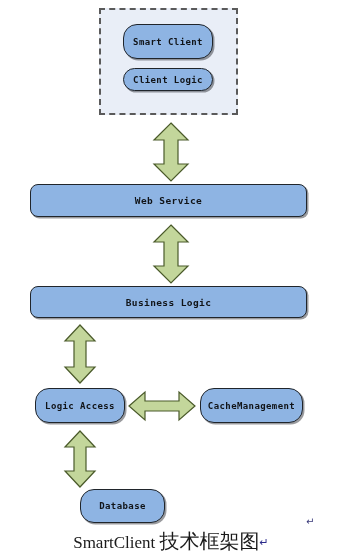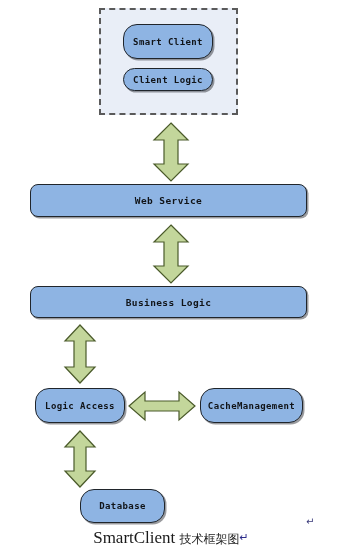--- a/index.html
+++ b/index.html
@@ -90,21 +90,21 @@
   }
   .caption .misspelled {
     position: relative;
     text-decoration-color: #e02020;
     text-decoration-style: wavy;
     text-decoration-thickness: 1px;
     text-underline-offset: 1px;
   }
   .caption .cjk {
     font-family: Liberation Serif, serif;
-    font-size: 12px;
+    font-size: 20px;
   }
   .caption .pilcrow {
     font-family: "DejaVu Sans", sans-serif;
     font-size: 11px;
     color: #2a2a8a;
     vertical-align: 2px;
   }
 
   .para-mark-stray {
     position: absolute;

